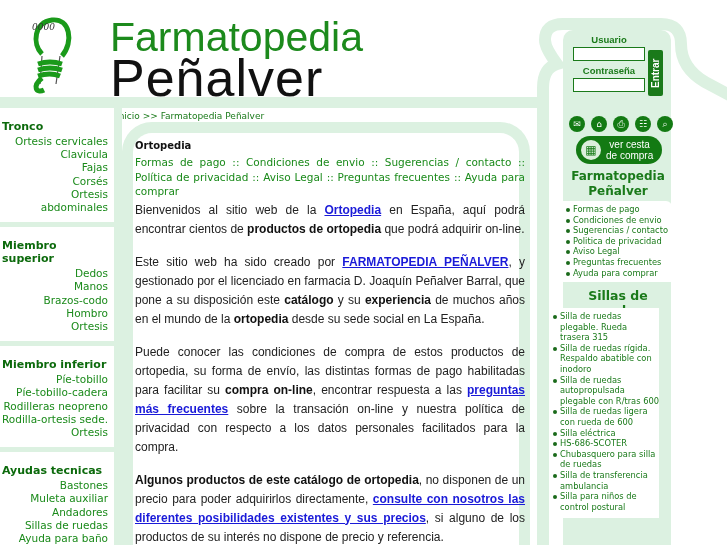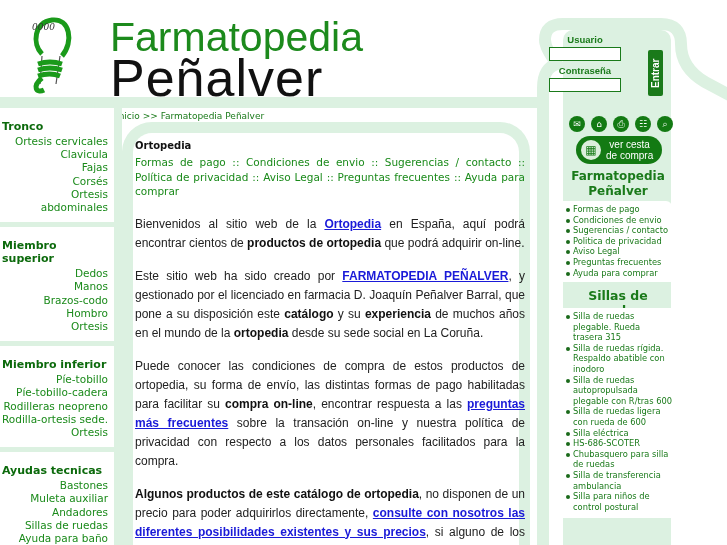--- a/index.html
+++ b/index.html
@@ -16,46 +16,46 @@
   .left { position: absolute; left: 0; top: 108px; width: 114px; height: 437px; background: #ffffff; border-radius: 25px; }
   .left-border { position: absolute; left: 114px; top: 108px; width: 8px; height: 437px; background: #dcf1e1; }
   .cat { padding: 12px 6px 8px 2px; border-bottom: 5px solid #dcf1e1; }
   .cat h3 { font-size: 11px; color: #0c6a0c; font-weight: bold; margin-bottom: 2px; }
   .cat a { display: block; text-align: right; font-size: 10.5px; color: #1a8a1a; text-decoration: none; line-height: 13.2px; }
 
   
   .main { position: absolute; left: 122px; top: 122px; width: 408px; height: 430px; background: #ffffff; border-left: 11px solid #dcf1e1; border-top: 11px solid #dcf1e1; border-top-left-radius: 30px; border-right: 11px solid #dcf1e1; border-top-right-radius: 30px; }
   .main-inner { position: absolute; left: 2px; top: 7px; width: 390px; }
   .main h1 { font-size: 10px; font-weight: bold; color: #111; margin-bottom: 4px; }
-  .toplinks { font-size: 10.5px; color: #1a8a1a; line-height: 14.5px; text-align: justify; margin-bottom: 16px; }
+  .toplinks { font-size: 10.5px; color: #1a8a1a; line-height: 14.5px; text-align: justify; margin-bottom: 2px; }
   .toplinks a { color: #1a8a1a; text-decoration: none; }
   .toplinks .sep { color: #1a8a1a; }
   .main p { font-family: Liberation Sans, sans-serif; font-size: 12px; color: #222; line-height: 19px; text-align: justify; margin-bottom: 14px; }
   .main p b { color: #111; }
   .main p a { color: #1a1ad8; text-decoration: underline; }
   .main p a.b { font-weight: bold; }
 
   
   .right-deco { position: absolute; left: 535px; top: 18px; width: 200px; height: 540px; }
   .right { position: absolute; left: 563px; top: 30px; width: 108px; height: 515px; background: #dcf1e1; border-radius: 10px 10px 0 0; }
-  .login { position: absolute; left: 548px; top: 34px; width: 100px; }
+  .login { position: absolute; left: 572px; top: 34px; width: 100px; }
   .login .lbl { font-family: "Liberation Sans", sans-serif; font-size: 9.5px; font-weight: bold; color: #1a7a1a; text-align: center; width: 74px; }
   .login input { width: 72px; height: 14px; border: 1px solid #1a7a1a; background: #fff; display: block; margin: 2px 0 4px 1px; }
   .entrar { position: absolute; left: 648px; top: 50px; width: 15px; height: 46px; background: #1a7a1a; border-radius: 2px; color: #fff; font-family: "Liberation Sans", sans-serif; font-weight: bold; font-size: 10px; writing-mode: vertical-rl; transform: rotate(180deg); text-align: center; line-height: 15px; }
   .icons { position: absolute; left: 569px; top: 116px; width: 104px; display: flex; justify-content: space-between; }
   .icon-btn { width: 16px; height: 16px; border-radius: 50%; background: #137a13; color: #fff; font-size: 9px; text-align: center; line-height: 16px; }
   .cart { position: absolute; left: 576px; top: 136px; width: 86px; height: 28px; background: #137a13; border-radius: 14px; color: #fff; font-family: "Liberation Sans", sans-serif; font-size: 10px; line-height: 11px; }
   .cart .basket { position: absolute; left: 5px; top: 4px; width: 20px; height: 20px; border-radius: 50%; background: #dcefdc; color: #137a13; font-size: 12px; text-align: center; line-height: 20px; }
   .cart .txt { position: absolute; left: 30px; top: 3px; text-align: center; }
   .brand { position: absolute; left: 565px; top: 169px; width: 106px; text-align: center; font-size: 12px; font-weight: bold; color: #1a7a1a; line-height: 15px; }
   .infolinks { position: absolute; left: 562px; top: 201px; width: 110px; background: #fff; border-radius: 0 6px 0 0; padding: 3px 0 4px 3px; }
   .infolinks a, .sillas a { display: block; font-size: 8.3px; color: #1a7a1a; text-decoration: none; line-height: 10.6px; padding-left: 8px; position: relative; }
   .infolinks a::before, .sillas a::before { content: ""; position: absolute; left: 1px; top: 4px; width: 4px; height: 4px; background: #1a6a1a; border-radius: 50%; }
   .sillas-title { position: absolute; left: 565px; top: 288px; width: 106px; text-align: center; font-size: 12.5px; font-weight: bold; color: #1a7a1a; }
-  .sillas { position: absolute; left: 562px; top: 308px; width: 110px; background: #fff; padding: 3px 0 6px 3px; }
+  .sillas { position: absolute; left: 549px; top: 308px; width: 110px; background: #fff; padding: 3px 0 6px 3px; }
 </style>
 </head>
 <body>
 
 <div class="header">
   <svg class="logo-bulb" viewBox="0 0 56 86">
     <path d="M20 40 C 10 30, 12 8, 30 6 C 48 4, 52 28, 40 42" fill="none" stroke="#1a9a1a" stroke-width="5"></path>
     <path d="M20 42 L18 70 M38 42 L34 70" stroke="#555" stroke-width="1.2" fill="none"></path>
     <path d="M16 50 Q28 46 40 50 M16 56 Q28 52 40 56 M16 62 Q28 58 38 62" stroke="#1a9a1a" stroke-width="5" fill="none"></path>
     <path d="M20 64 C 10 72, 14 80, 22 76" stroke="#1a9a1a" stroke-width="5" fill="none"></path>
@@ -126,21 +126,21 @@
       <span class="sep">::</span>
       <a href="#">Política de privacidad</a>
       <span class="sep">::</span>
       <a href="#">Aviso Legal</a>
       <span class="sep">::</span>
       <a href="#">Preguntas frecuentes</a>
       <span class="sep">::</span>
       <a href="#">Ayuda para comprar</a>
     </div>
     <p><span>Bienvenidos al sitio web de la </span><a href="#" class="b">Ortopedia</a><span> en España, aquí podrá encontrar cientos de </span><b>productos de ortopedia</b><span> que podrá adquirir on-line.</span></p>
-    <p><span>Este sitio web ha sido creado por </span><a href="#" class="b">FARMATOPEDIA PEÑALVER</a><span>, y gestionado por el licenciado en farmacia D. Joaquín Peñalver Barral, que pone a su disposición este </span><b>catálogo</b><span> y su </span><b>experiencia</b><span> de muchos años en el mundo de la </span><b>ortopedia</b><span> desde su sede social en La Coruña.</span></p>
+    <p><span>Este sitio web ha sido creado por </span><a href="#" class="b">FARMATOPEDIA PEÑALVER</a><span>, y gestionado por el licenciado en farmacia D. Joaquín Peñalver Barral, que pone a su disposición este </span><b>catálogo</b><span> y su </span><b>experiencia</b><span> de muchos años en el mundo de la </span><b>ortopedia</b><span> desde su sede social en La España.</span></p>
     <p><span>Puede conocer las condiciones de compra de estos productos de ortopedia, su forma de envío, las distintas formas de pago habilitadas para facilitar su </span><b>compra on-line</b><span>, encontrar respuesta a las </span><a href="#" class="b">preguntas más frecuentes</a><span> sobre la transación on-line y nuestra política de privacidad con respecto a los datos personales facilitados para la compra.</span></p>
     <p><b>Algunos productos de este catálogo de ortopedia</b><span>, no disponen de un precio para poder adquirirlos directamente, </span><a href="#" class="b">consulte con nosotros las diferentes posibilidades existentes y sus precios</a><span>, si alguno de los productos de su interés no dispone de precio y referencia.</span></p>
 
   </div>
 </div>
 
 <div class="right"></div>
 
 <div class="login">
   <div class="lbl">Usuario</div>

